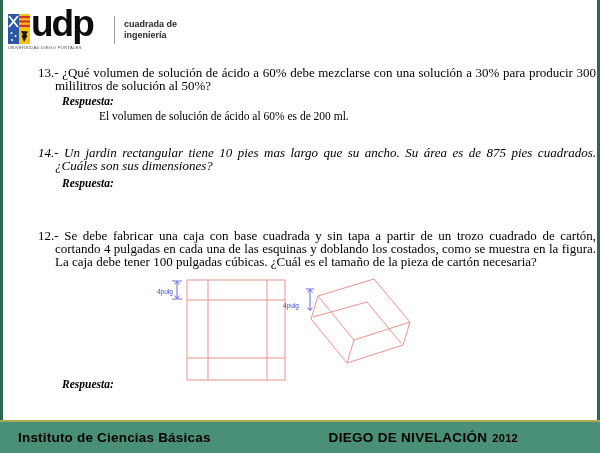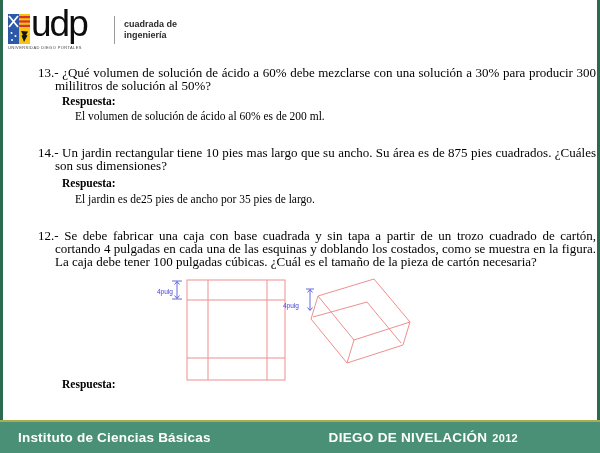--- a/index.html
+++ b/index.html
@@ -8,45 +8,45 @@
   .slide{position:absolute;inset:0;background:#fff;}
 
   
   .side-border{position:absolute;top:0;bottom:0;width:3px;background:#2b6a4e;}
   .side-border.left{left:0;}
   .side-border.right{right:0;}
 
   
   .crest{position:absolute;left:8px;top:14px;}
   .wordmark{position:absolute;left:31px;top:2px;font-family:"Liberation Sans",sans-serif;
-            font-weight:normal;font-size:37px;letter-spacing:-2px;color:#0d0d0d;line-height:44px;}
+            font-weight:bold;font-size:37px;letter-spacing:-2px;color:#0d0d0d;line-height:44px;}
   .univ-name{position:absolute;left:8px;top:45px;font-family:"Liberation Sans",sans-serif;
              font-size:4px;letter-spacing:0.4px;color:#444;white-space:nowrap;}
   .logo-divider{position:absolute;left:114px;top:16px;width:1px;height:28px;background:#9a9a9a;}
   .faculty{position:absolute;left:124px;top:19px;font-family:"Liberation Sans",sans-serif;
            font-weight:bold;font-size:9px;line-height:10.5px;color:#2a2a2a;}
 
   
   .q{position:absolute;left:38px;width:541px;font-size:13px;line-height:13.2px;
      text-align:justify;color:#000;padding-left:17px;text-indent:-17px;}
-  .resp{position:absolute;left:62px;font-size:11.5px;font-weight:bold;color:#000;}
+  .resp{position:absolute;left:62px;font-size:11.5px;font-weight:bold;color:#000;font-style:italic;}
   .ans{position:absolute;left:75px;font-size:11.5px;color:#000;}
-  #q13{top:66px;} #r13l{top:95px;} #r13{top:110px;}
-  #q14{top:146px;} #r14l{top:177px;} #r14{top:193px;}
+  #q13{top:66px;} #r13l{top:95px;} #r13{top:110px;margin-left:24px;}
+  #q14{top:146px;font-style:italic;} #r14l{top:177px;} #r14{top:193px;}
   #q15{top:229px;} #r15l{top:378px;} #r15{top:394px;}
 
   
   .figure{position:absolute;left:150px;top:272px;}
 
   
   .footer-accent{position:absolute;left:0;right:0;top:420px;height:2px;background:#abac4f;}
   .footer-bar{position:absolute;left:0;right:0;top:422px;height:31px;background:#4a9077;
               display:flex;align-items:center;justify-content:space-between;
               padding:0 82px 0 18px;box-sizing:border-box;
-              font-family:"Liberation Sans",sans-serif;font-weight:bold;color:#ffffff;}
+              font-family:"Liberation Sans",sans-serif;font-weight:bold;color:#000000;}
   .footer-left{font-size:13.5px;letter-spacing:0.2px;}
   .footer-right{font-size:13.5px;letter-spacing:0.3px;white-space:nowrap;}
   .footer-year{font-size:11px;margin-left:5px;}
 </style>
 </head>
 <body>
 
 <div class="slide">
 
   <div class="side-border left"></div>
@@ -75,21 +75,20 @@
       <div>ingeniería</div>
     </div>
   </div>
 
   <div class="q" id="q13"><span>13.-</span>&nbsp;<span>¿Qué volumen de solución de ácido a 60% debe mezclarse con una solución a 30% para producir 300 mililitros de solución al 50%?</span></div>
   <div class="resp" id="r13l">Respuesta:</div>
   <div class="ans" id="r13">El volumen de solución de ácido al 60% es de 200 ml.</div>
 
   <div class="q" id="q14"><span>14.-</span>&nbsp;<span>Un jardin rectangular tiene 10 pies mas largo que su ancho. Su área es de 875 pies cuadrados. ¿Cuáles son sus dimensiones?</span></div>
   <div class="resp" id="r14l">Respuesta:</div>
-  <div class="ans" id="r14">El jardin es de25 pies de ancho por 35 pies de largo.</div>
 
   <div class="q" id="q15"><span>12.-</span>&nbsp;<span>Se debe fabricar una caja con base cuadrada y sin tapa a partir de un trozo cuadrado de cartón, cortando 4 pulgadas en cada una de las esquinas y doblando los costados, como se muestra en la figura. La caja debe tener 100 pulgadas cúbicas. ¿Cuál es el tamaño de la pieza de cartón necesaria?</span></div>
 
   <svg class="figure" width="300" height="115" viewBox="0 0 300 115">
     <g stroke="#ef8f8f" stroke-width="1" fill="none">
       <rect x="37" y="8" width="98" height="100"></rect>
       <line x1="58" y1="8" x2="58" y2="108"></line>
       <line x1="117" y1="8" x2="117" y2="108"></line>
       <line x1="37" y1="28" x2="135" y2="28"></line>
       <line x1="37" y1="86" x2="135" y2="86"></line>

